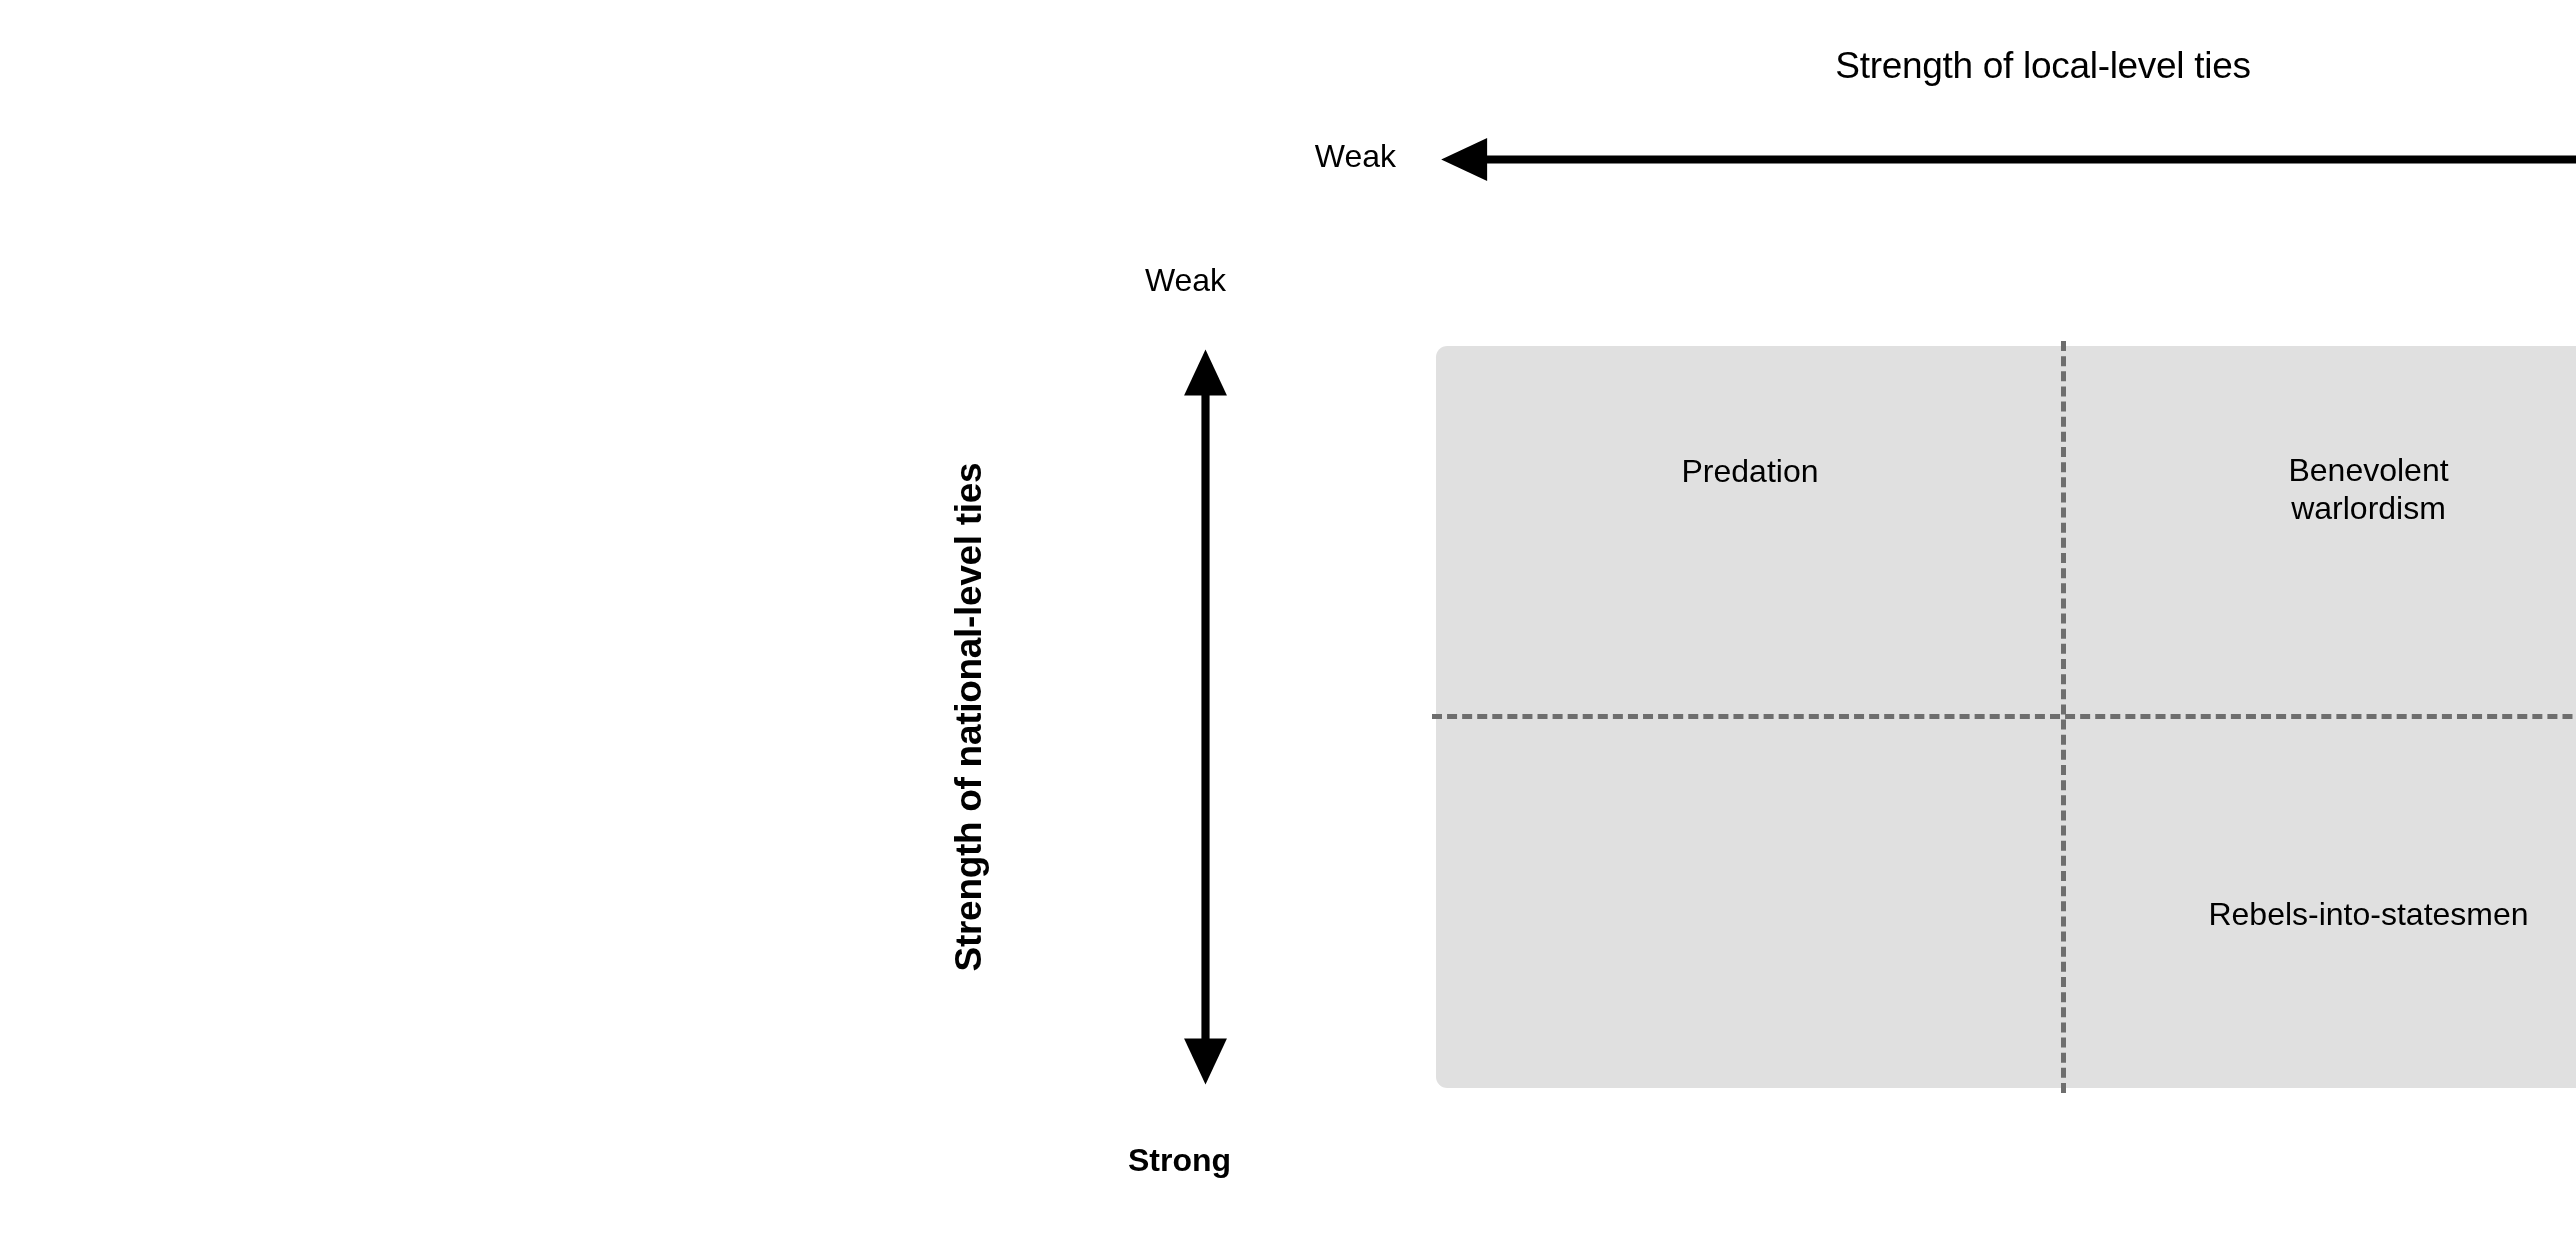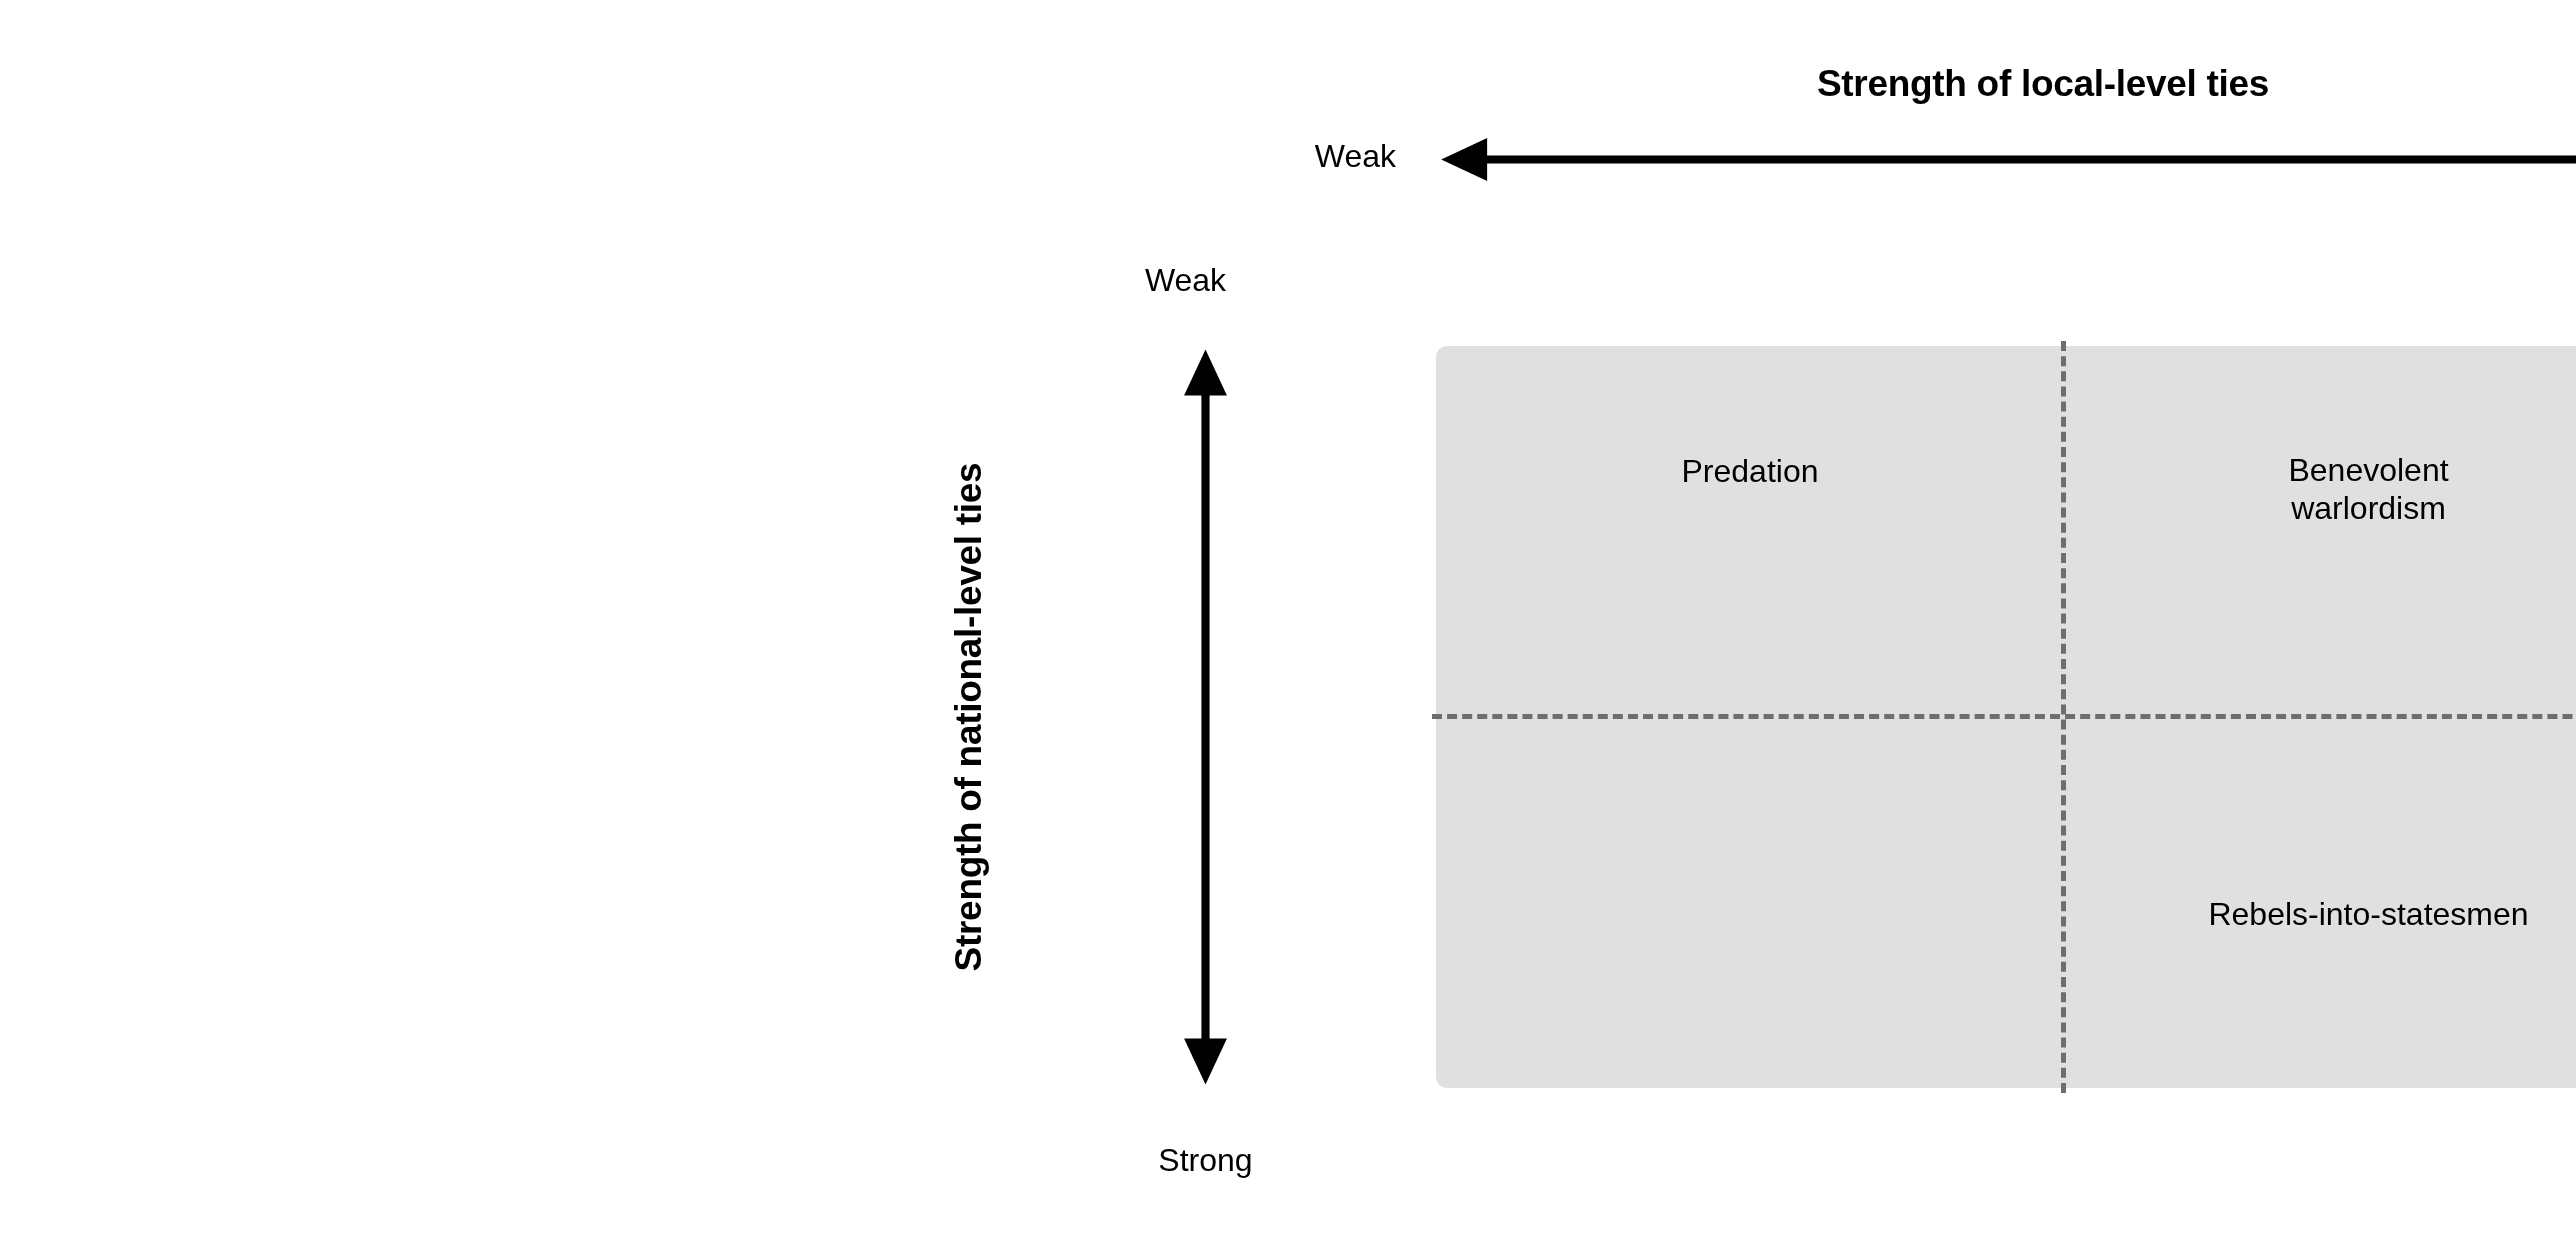--- a/index.html
+++ b/index.html
@@ -20,25 +20,25 @@
     width: 3709px;
     height: 1236px;
     background: #ffffff;
     overflow: hidden;
   }
 
   
   #x-axis-title {
     position: absolute;
     left: 1721px;
-    top: 65px;
+    top: 47px;
     width: 644px;
     text-align: center;
     font-size: 37px;
-    font-weight: bold;
+    font-weight: normal;
     letter-spacing: -0.3px;
     line-height: 1;
     white-space: nowrap;
   }
 
   
   #x-axis-arrow {
     position: absolute;
     left: 1427px;
     top: 135px;
@@ -96,24 +96,25 @@
     text-align: center;
     font-size: 32px;
     line-height: 1;
     white-space: nowrap;
   }
   #y-axis-label-strong {
     position: absolute;
     left: 1128px;
     top: 1144px;
     width: 155px;
-    text-align: center;
-    font-size: 32px;
-    line-height: 1;
-    white-space: nowrap;
+    text-align: left;
+    font-size: 32px;
+    line-height: 1;
+    white-space: nowrap;
+    font-weight: bold;
   }
 
   
   #matrix {
     position: absolute;
     left: 1436px;
     top: 346px;
     width: 1238px;
     height: 742px;
     background: #e0e0e0;

